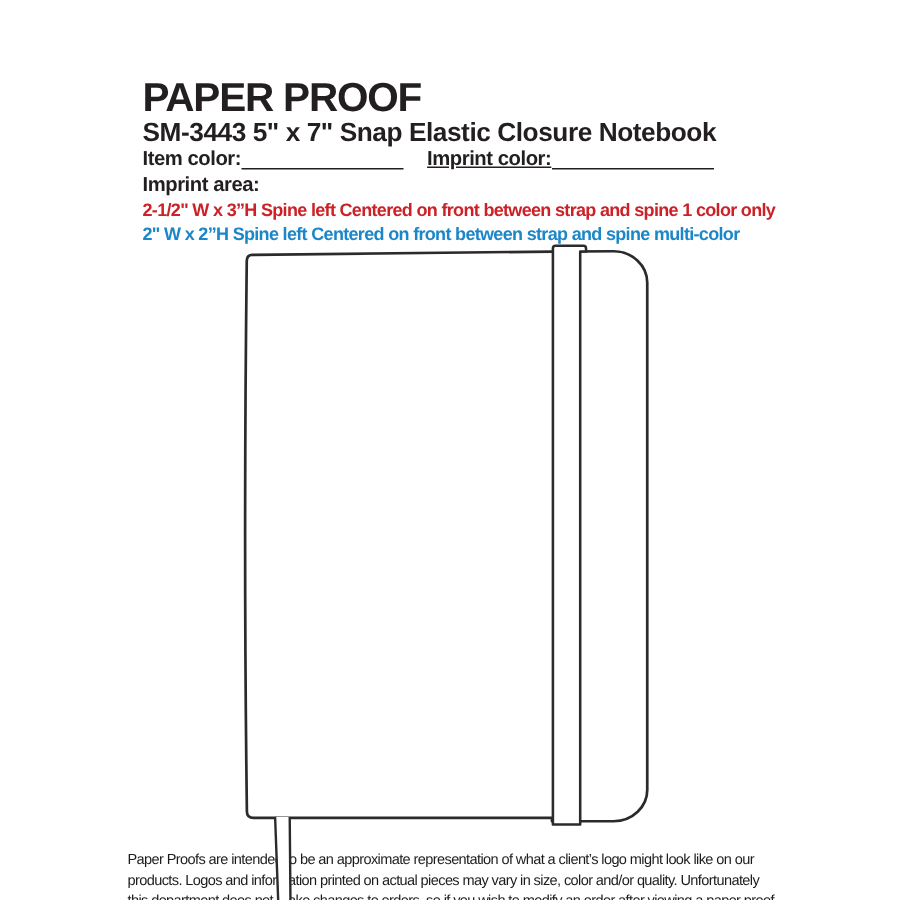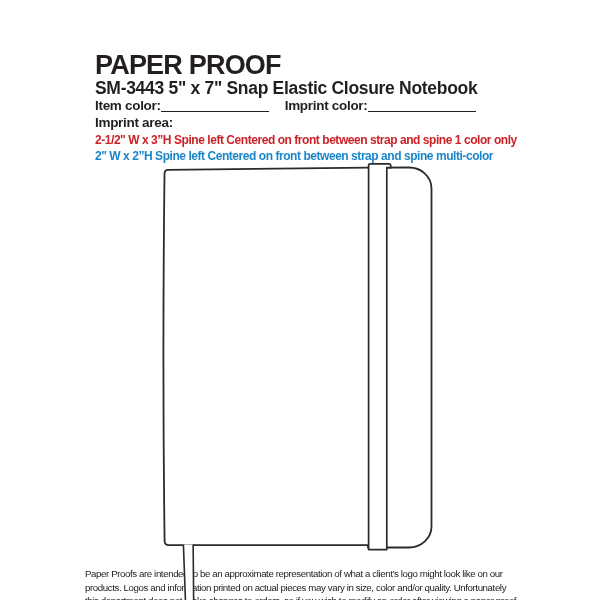--- a/index.html
+++ b/index.html
@@ -3,23 +3,23 @@
 <meta charset="utf-8">
 <style>
   html,body{margin:0;padding:0;background:#fff;}
   .page{
     position:relative;width:600px;height:600px;background:#ffffff;
     font-family:"Liberation Sans",sans-serif;color:#231f20;overflow:hidden;margin-top:36px;
   }
   .abs{position:absolute;left:95px;white-space:nowrap;}
   .title{top:14px;font-size:27px;font-weight:700;letter-spacing:-0.8px;}
   .subtitle{top:42px;font-size:17.5px;font-weight:700;letter-spacing:-0.3px;}
-  .fieldsrow{top:62px;font-size:13.5px;font-weight:700;letter-spacing:-0.3px;display:flex;}
+  .fieldsrow{top:62px;font-size:13.5px;font-weight:700;letter-spacing:-0.3px;display:flex;align-items:flex-end;}
   .blank{display:inline-block;width:108px;height:13px;border-bottom:1.6px solid #231f20;}
-  .lbl2{margin-left:16px;}
+  .lbl2{margin-left:16px;text-decoration:underline;}
   .imprint-area{top:79px;font-size:13.5px;font-weight:700;letter-spacing:-0.3px;}
   .spec{font-weight:700;font-size:12px;letter-spacing:-0.45px;}
   .spec-red{top:97px;color:#cc2127;}
   .spec-blue{top:113px;color:#1b86c8;}
   .disclaimer{
     position:absolute;left:85px;top:531px;z-index:1;
     font-size:9.7px;line-height:13.5px;letter-spacing:-0.4px;color:#1c1c1c;white-space:nowrap;
   }
   .art{position:absolute;left:0;top:0;z-index:3;pointer-events:none;}
 </style>

